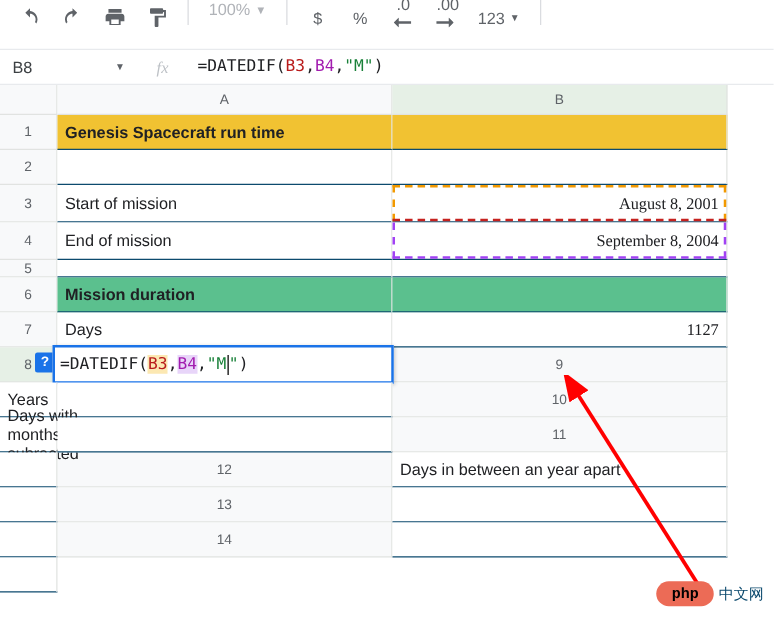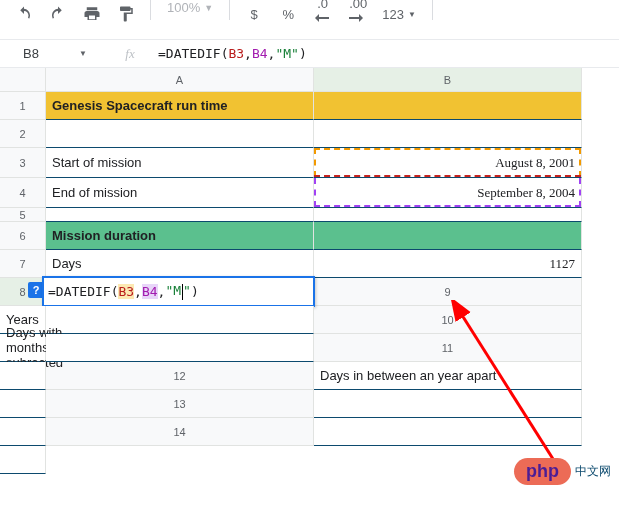--- a/index.html
+++ b/index.html
@@ -49,21 +49,21 @@
   .namebox-row {
     height: 28px;
     display: flex;
     align-items: center;
     border-bottom: 1px solid #e8eaed;
     font-size: 13px;
   }
   .namebox {
     width: 110px; height: 100%;
     display: flex; align-items: center;
-    padding: 0 23px;
+    padding: 0 10px;
     color: #3c4043;
     cursor: pointer;
   }
   .namebox .nb-text { flex: 1; font-weight: 500; }
   .namebox .arrow { font-size: 8px; color: #5f6368; }
   .fx-icon {
     width: 40px; display: flex; align-items: center; justify-content: center;
     font-style: italic; color: #bdc1c6; font-family: Georgia, serif;
   }
   .formula-bar {
@@ -162,25 +162,26 @@
   .watermark {
     position: absolute;
     right: 8px; bottom: 26px;
     z-index: 60;
     display: flex; align-items: center;
     gap: 4px;
     pointer-events: none;
   }
   .wm-oval {
     background: #ec6b56;
-    color: #4c1d95;
+    color: #000000;
     font-weight: bold;
-    font-size: 18px;
+    font-size: 12px;
     padding: 3px 12px;
     border-radius: 14px;
+    font-family: Liberation Mono, monospace;
   }
   .wm-text { font-size: 12px; color: #0c4a6e; }
 </style>
 </head>
 <body>
 
 <div class="toolbar">
   <div class="tb-btn">
     <svg viewBox="0 0 24 24">
         <path d="M12 5V2L7 7l5 5V8c3.3 0 6 2.7 6 6 0 1-.3 2-.7 2.8l1.5 1.5C19.5 17 20 15.6 20 14c0-5-4-9-8-9z"></path>

